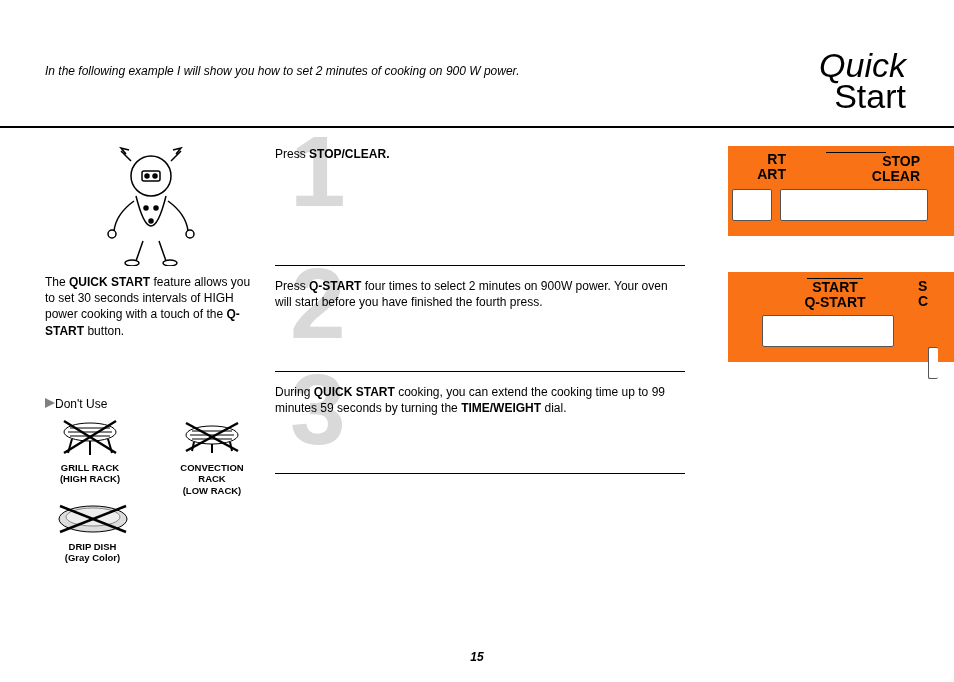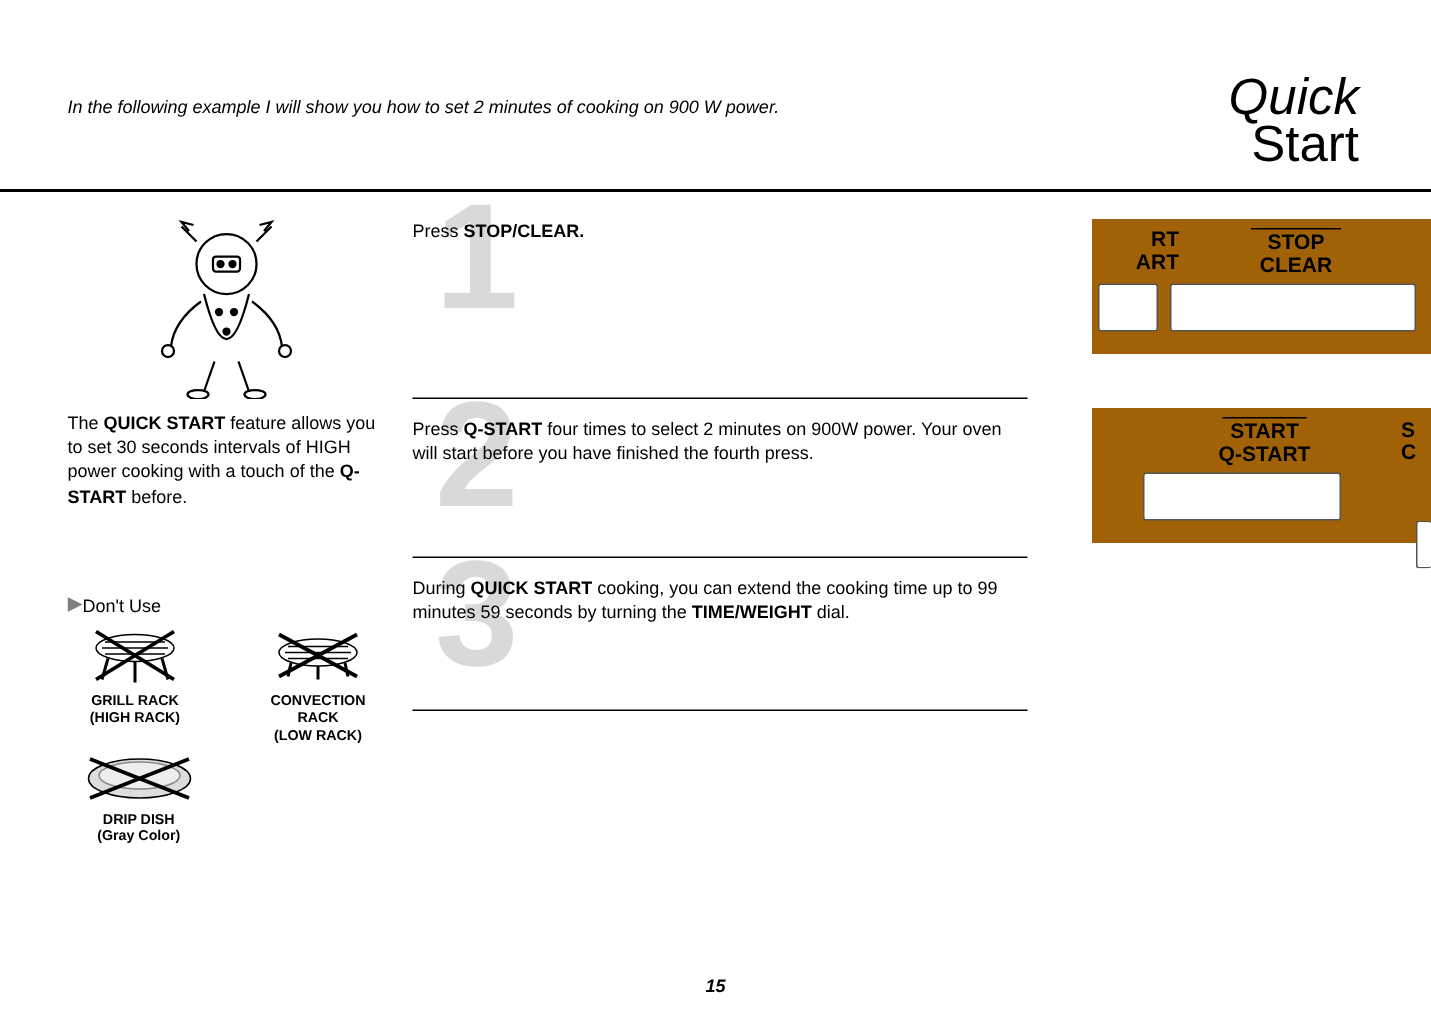--- a/index.html
+++ b/index.html
@@ -117,34 +117,34 @@
   font-size: 12px;
   line-height: 1.35;
   padding-top: 0;
 }
 .step1 { min-height: 120px; }
 .step2 { min-height: 94px; border-bottom: 1px solid #000; }
 .step3 { min-height: 90px; padding-bottom: 50px; }
 .panel {
   position: absolute;
   right: 0;
-  background: #a16207;
-  padding: 4px 0 8px 0;
+  background: #f97316;
+  padding: 4px 16px 8px 0;
 }
 .panel1 { top: 0; width: 226px; height: 90px; }
 .panel2 { top: 126px; width: 226px; height: 90px; }
 .panel-labels {
   display: flex;
   font-weight: bold;
   font-size: 14px;
   line-height: 1.05;
   padding: 2px 0 4px;
 }
 .panel1 .plcol1 { width: 64px; text-align: right; padding-right: 6px; }
-.panel1 .plcol2 { flex: 1; text-align: center; padding-right: 18px; }
+.panel1 .plcol2 { flex: 1; text-align: right; padding-right: 18px; }
 .panel-btn-row { display: flex; gap: 8px; padding: 2px 10px 0; }
 .panel-btn {
   border: 1px solid #555;
   background: #fff;
   height: 32px;
   border-radius: 2px;
 }
 .panel1 .btn1 { width: 40px; margin-left: -6px; }
 .panel1 .btn2 { flex: 1; }
 .panel2 .plcol1 { flex: 1; text-align: center; padding-left: 26px; }
@@ -193,21 +193,21 @@
           <path d="M47 95 L40 115 M63 95 L70 115"></path>
           <ellipse cx="36" cy="117" rx="7" ry="3"></ellipse>
             <ellipse cx="74" cy="117" rx="7" ry="3"></ellipse>
           <circle cx="50" cy="62" r="2" fill="#000"></circle>
             <circle cx="60" cy="62" r="2" fill="#000"></circle>
             <circle cx="55" cy="75" r="2" fill="#000"></circle>
         </g>
       </svg>
     </div>
     <p class="desc">
-      <span>The </span><b>QUICK START</b><span> feature allows you to set 30 seconds intervals of HIGH power cooking with a touch of the </span><b>Q- START</b><span> before.</span>
+      <span>The </span><b>QUICK START</b><span> feature allows you to set 30 seconds intervals of HIGH power cooking with a touch of the </span><b>Q- START</b><span> button.</span>
     </p>
 
     <div class="dont-use-h">
       <svg width="10" height="10" viewBox="0 0 10 10">
           <polygon points="0,0 10,5 0,10" fill="#808080"></polygon>
         </svg><span>Don't Use</span>
     </div>
     <div class="du-row">
       <div class="du-item">
         <svg width="60" height="40" viewBox="0 0 60 40">

